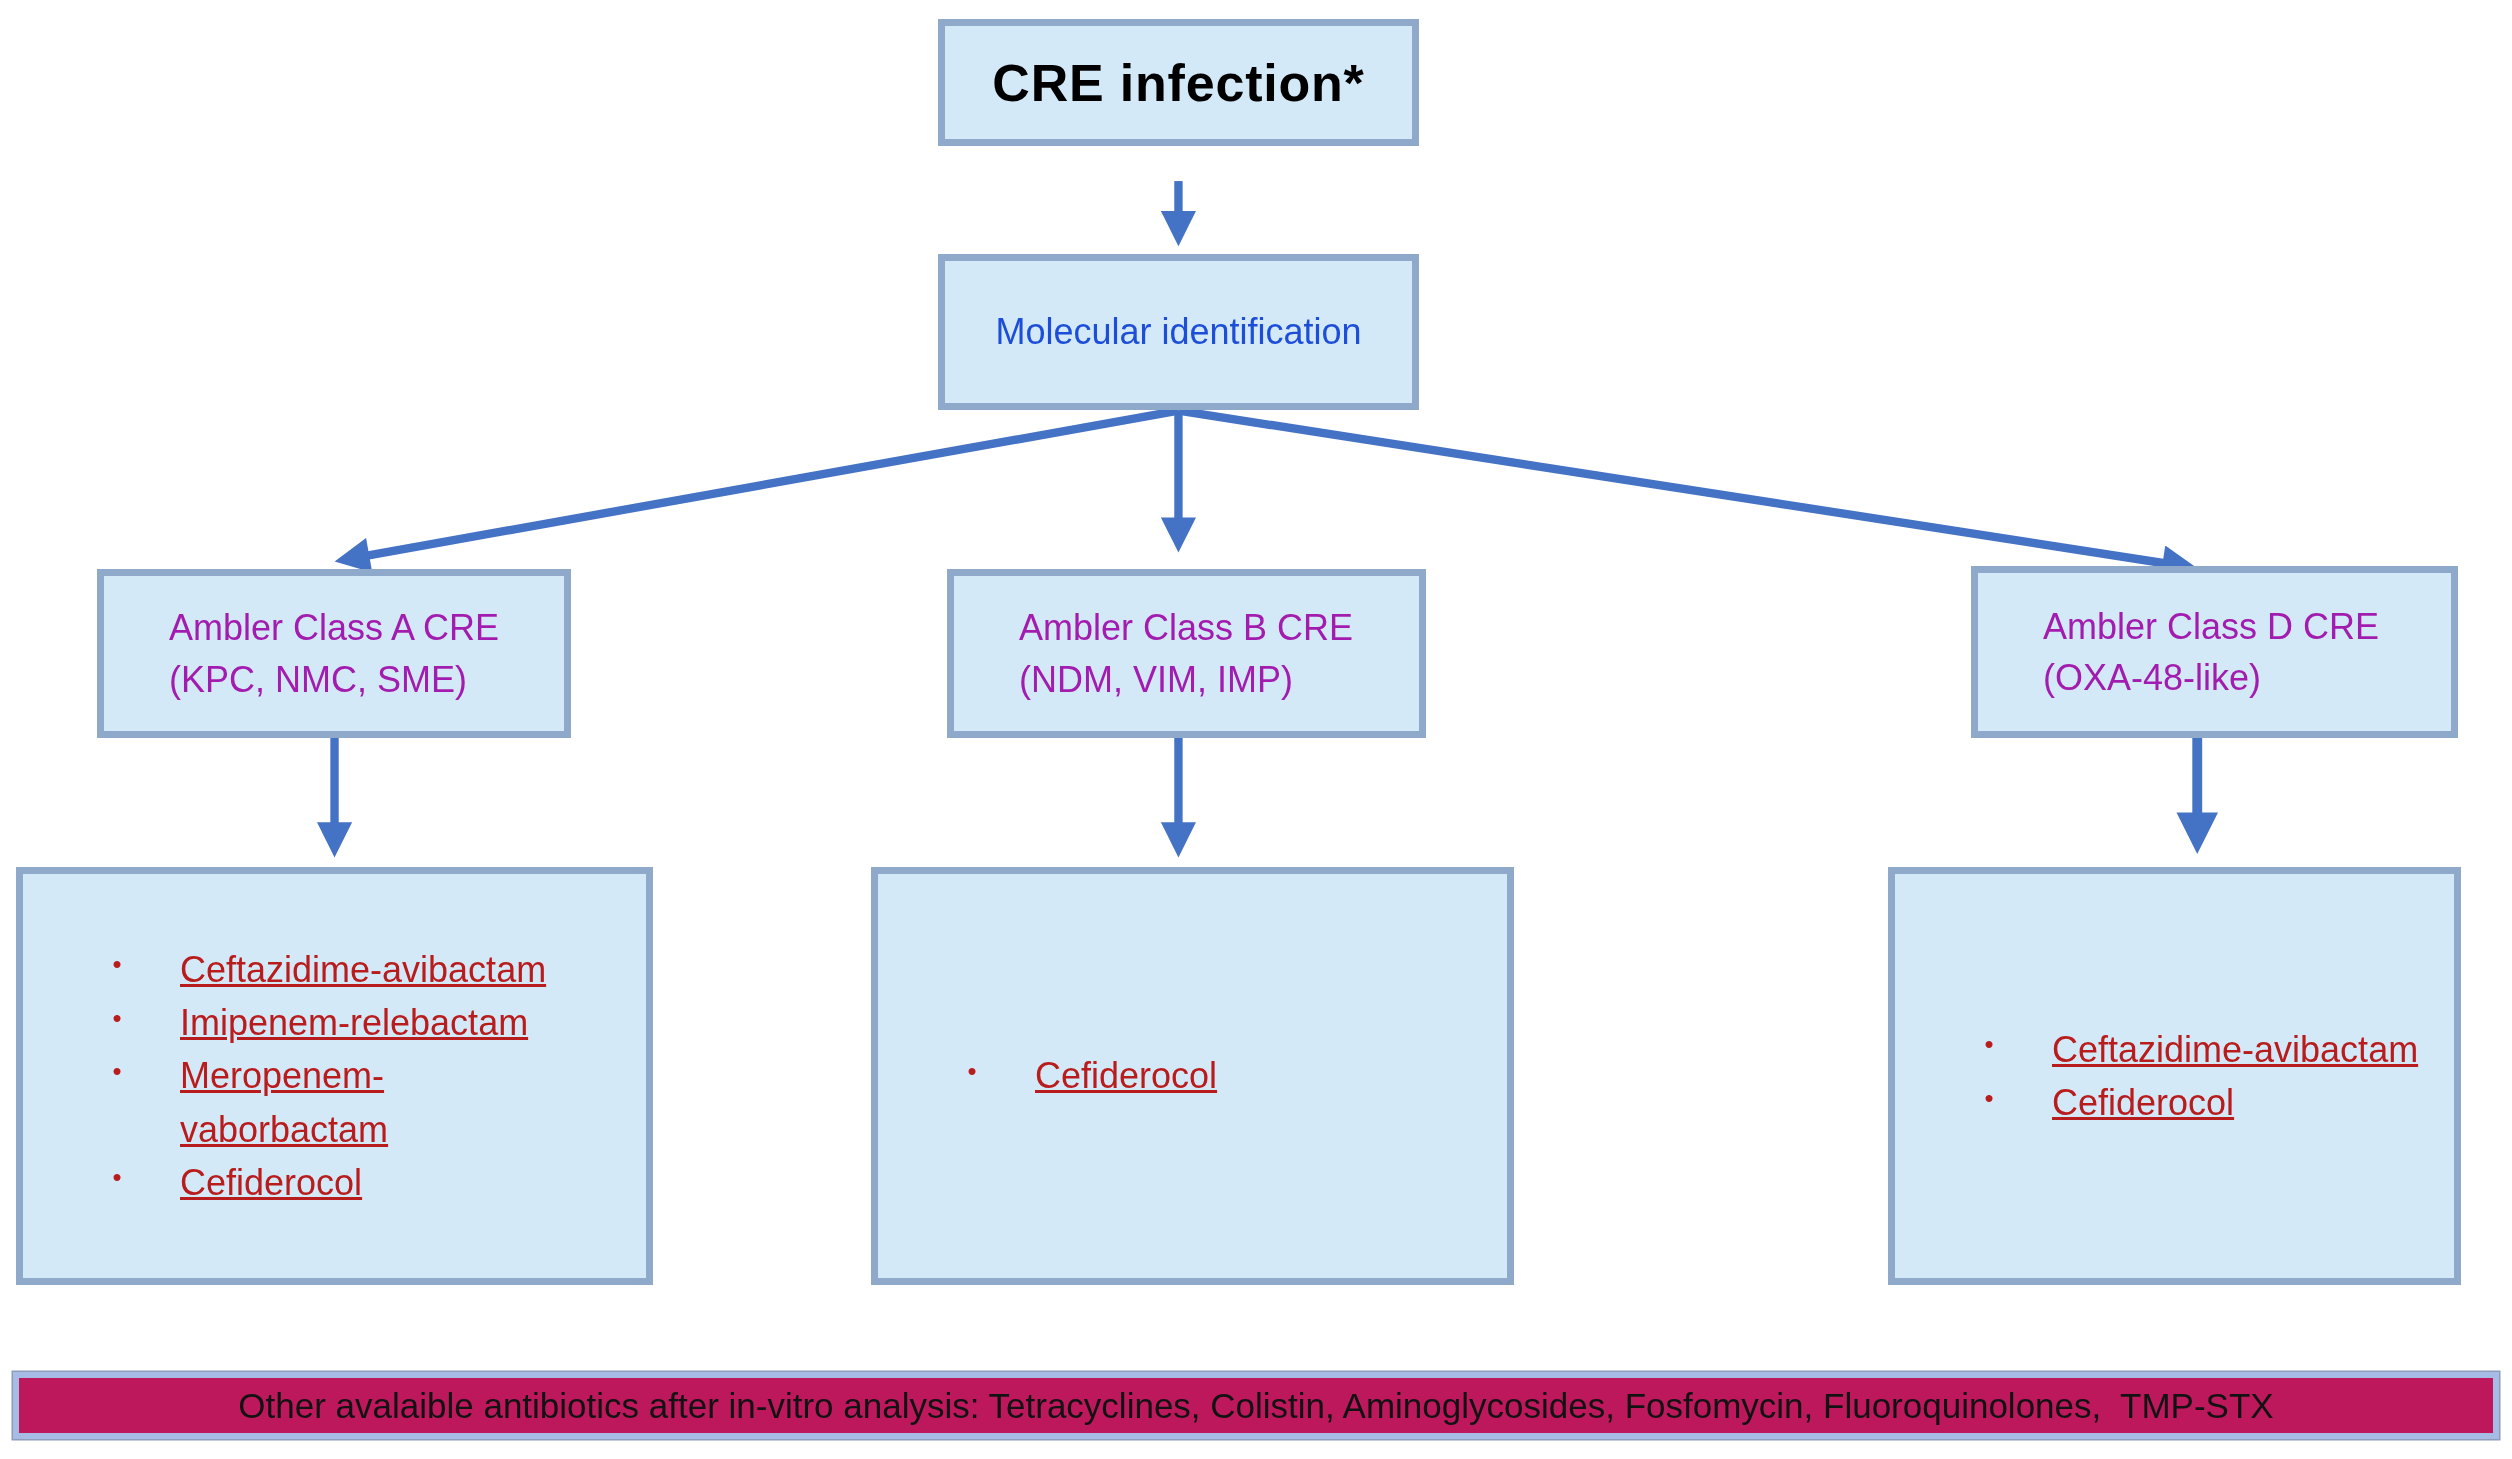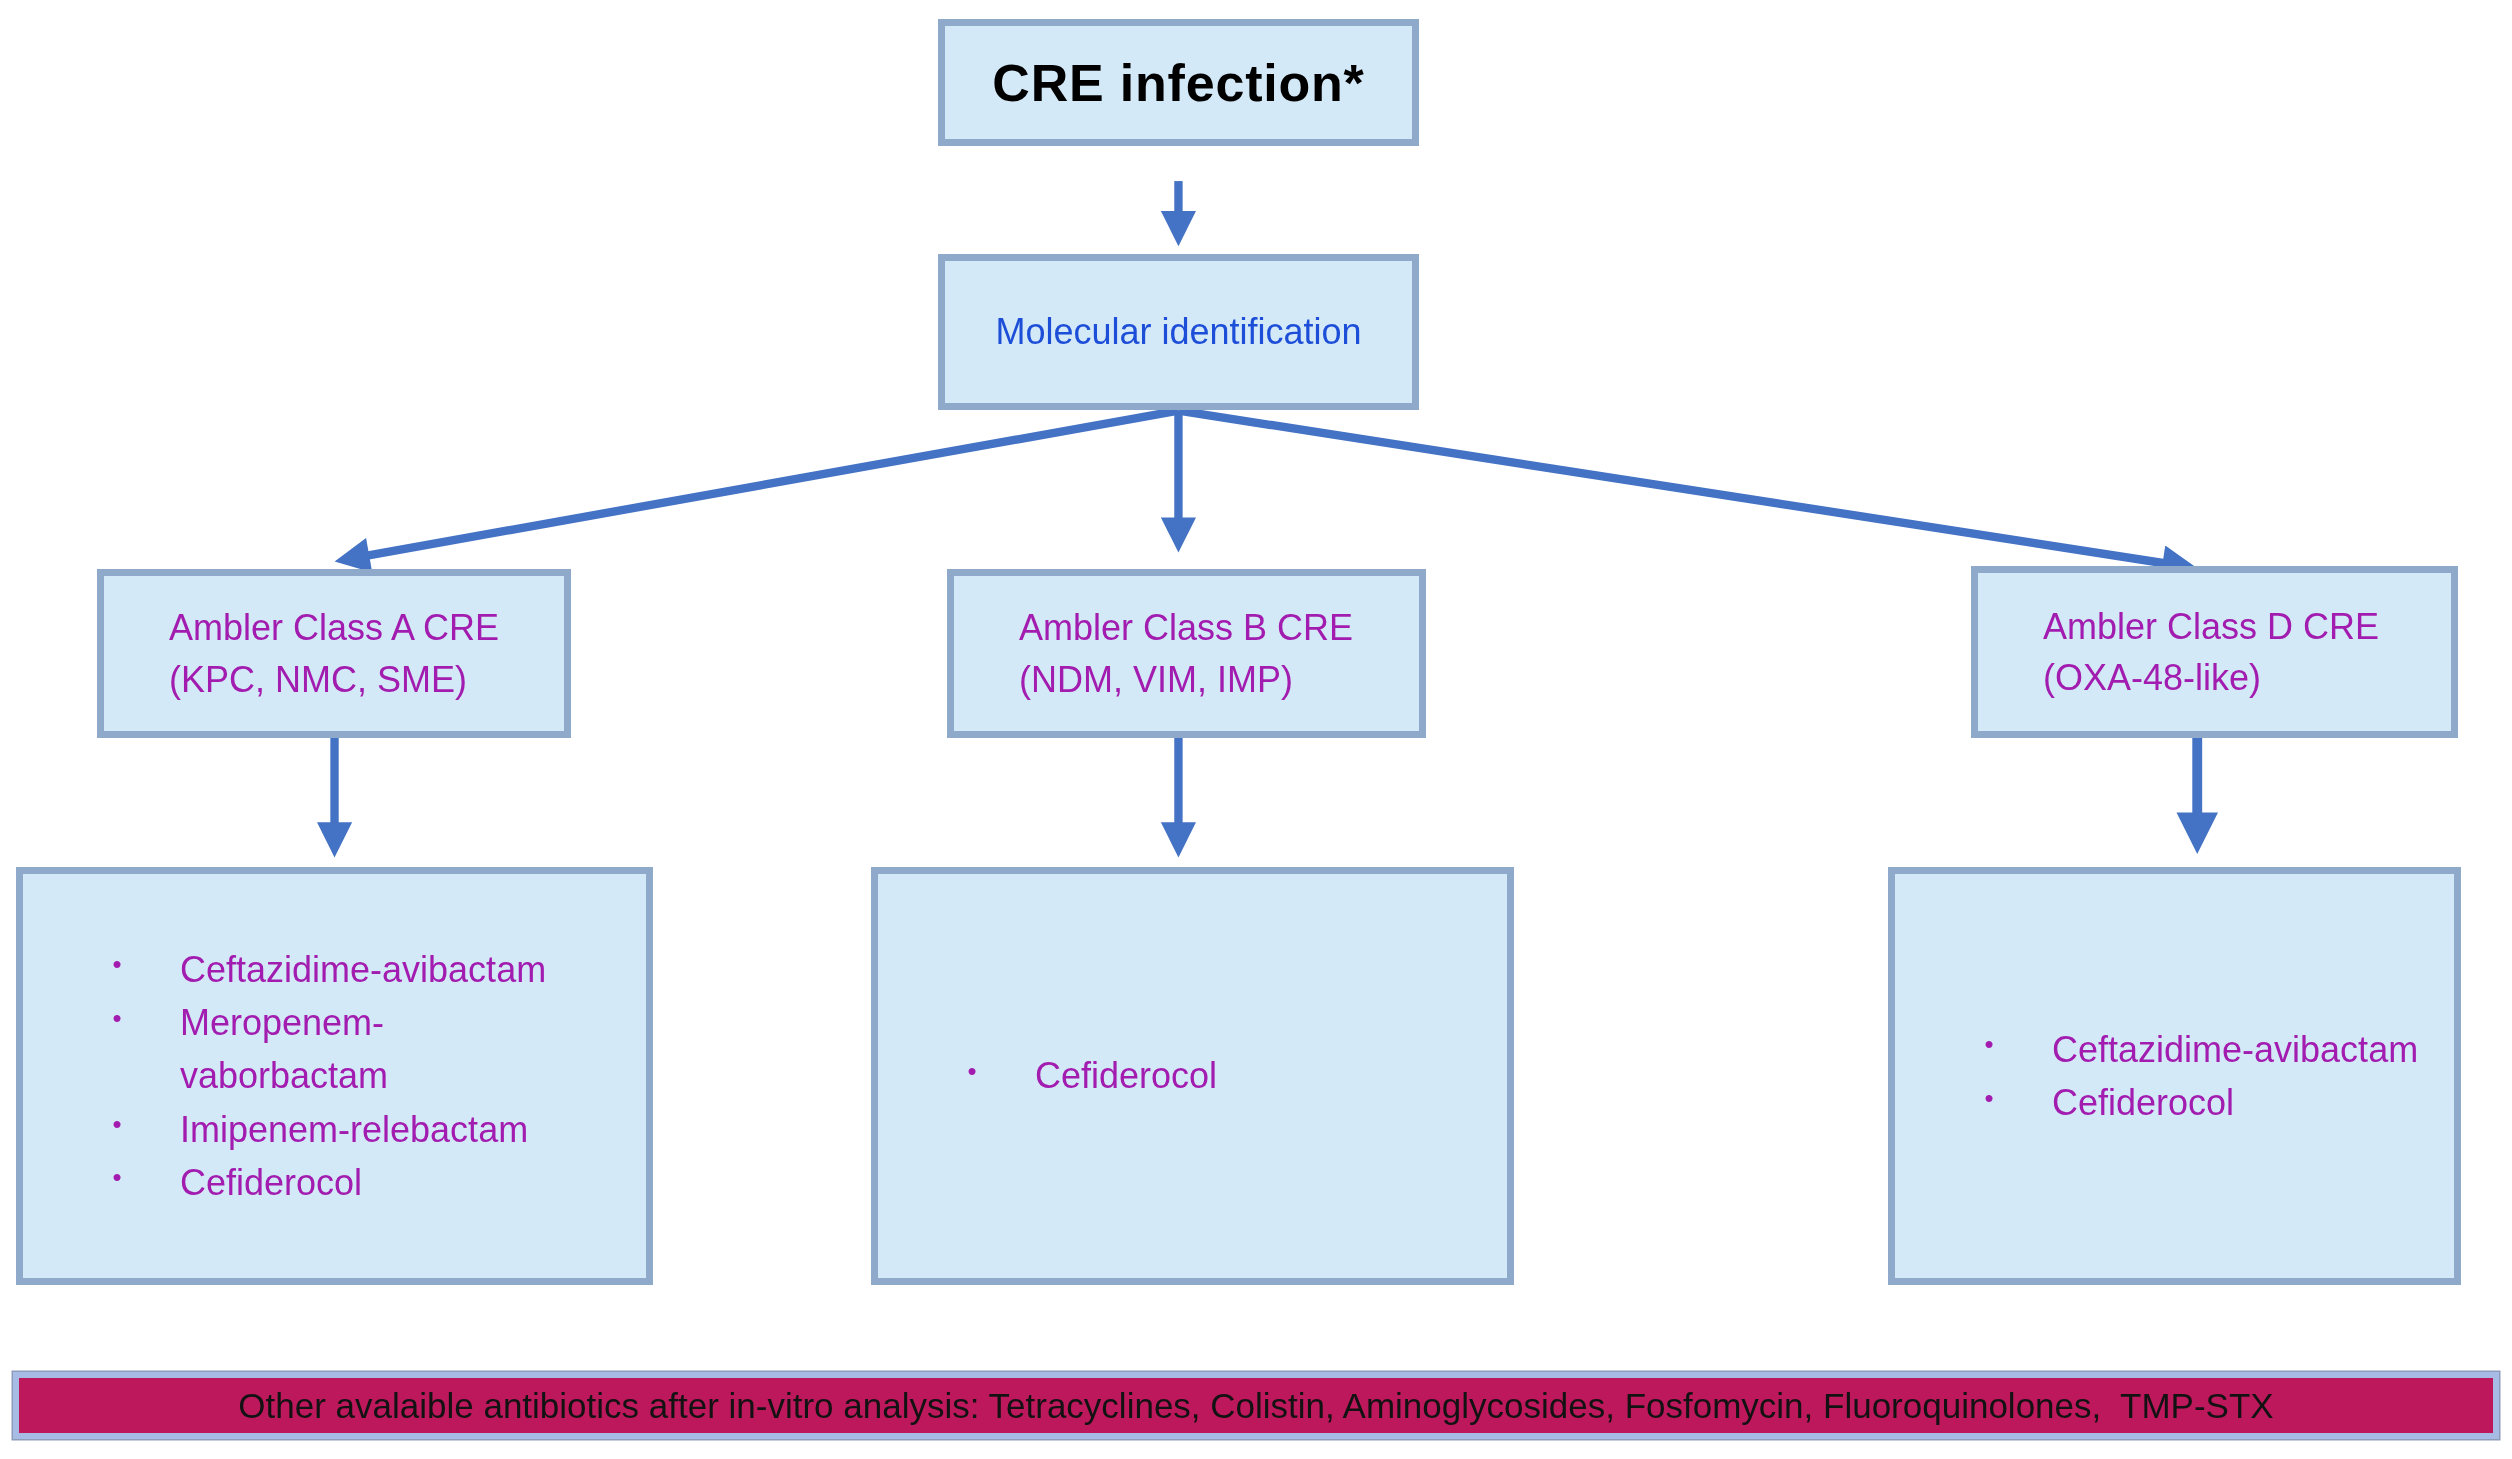--- a/index.html
+++ b/index.html
@@ -37,21 +37,21 @@
     justify-content: center;
     font-size: 36px; color: #1d4ed8;
   }
   .class-box {
     font-size: 36px; line-height: 1.42;
     padding-left: 65px; color: #a21caf;
   }
   .class-a { left: 97px;  top: 569px; width: 474px; height: 169px; }
   .class-b { left: 947px; top: 569px; width: 479px; height: 169px; }
   .class-d { left: 1971px; top: 566px; width: 487px; height: 172px; }
-  .list-box { color: #a21caf; }
+  .list-box { color: #b91c1c; text-decoration: underline; }
   .list-a { left: 16px;   top: 867px; width: 637px; height: 418px; }
   .list-b { left: 871px; top: 867px; width: 643px; height: 418px; }
   .list-d { left: 1888px; top: 867px; width: 573px; height: 418px; }
   .list-box ul {
     list-style: none;
     margin: 0;
     padding: 0 23px 0 85px;
     font-size: 36px;
     line-height: 1.48;
   }
@@ -121,23 +121,23 @@
   </div>
 
   <div class="box class-box class-d">
     <span class="label">Ambler Class D CRE
 (OXA-48-like)</span>
   </div>
 
   <div class="box list-box list-a">
     <ul>
       <li>Ceftazidime-avibactam</li>
+      <li>Imipenem-relebactam</li>
       <li>Meropenem-
 vaborbactam</li>
-      <li>Imipenem-relebactam</li>
       <li>Cefiderocol</li>
     </ul>
   </div>
 
   <div class="box list-box list-b">
     <ul>
       <li>Cefiderocol</li>
     </ul>
   </div>
 

